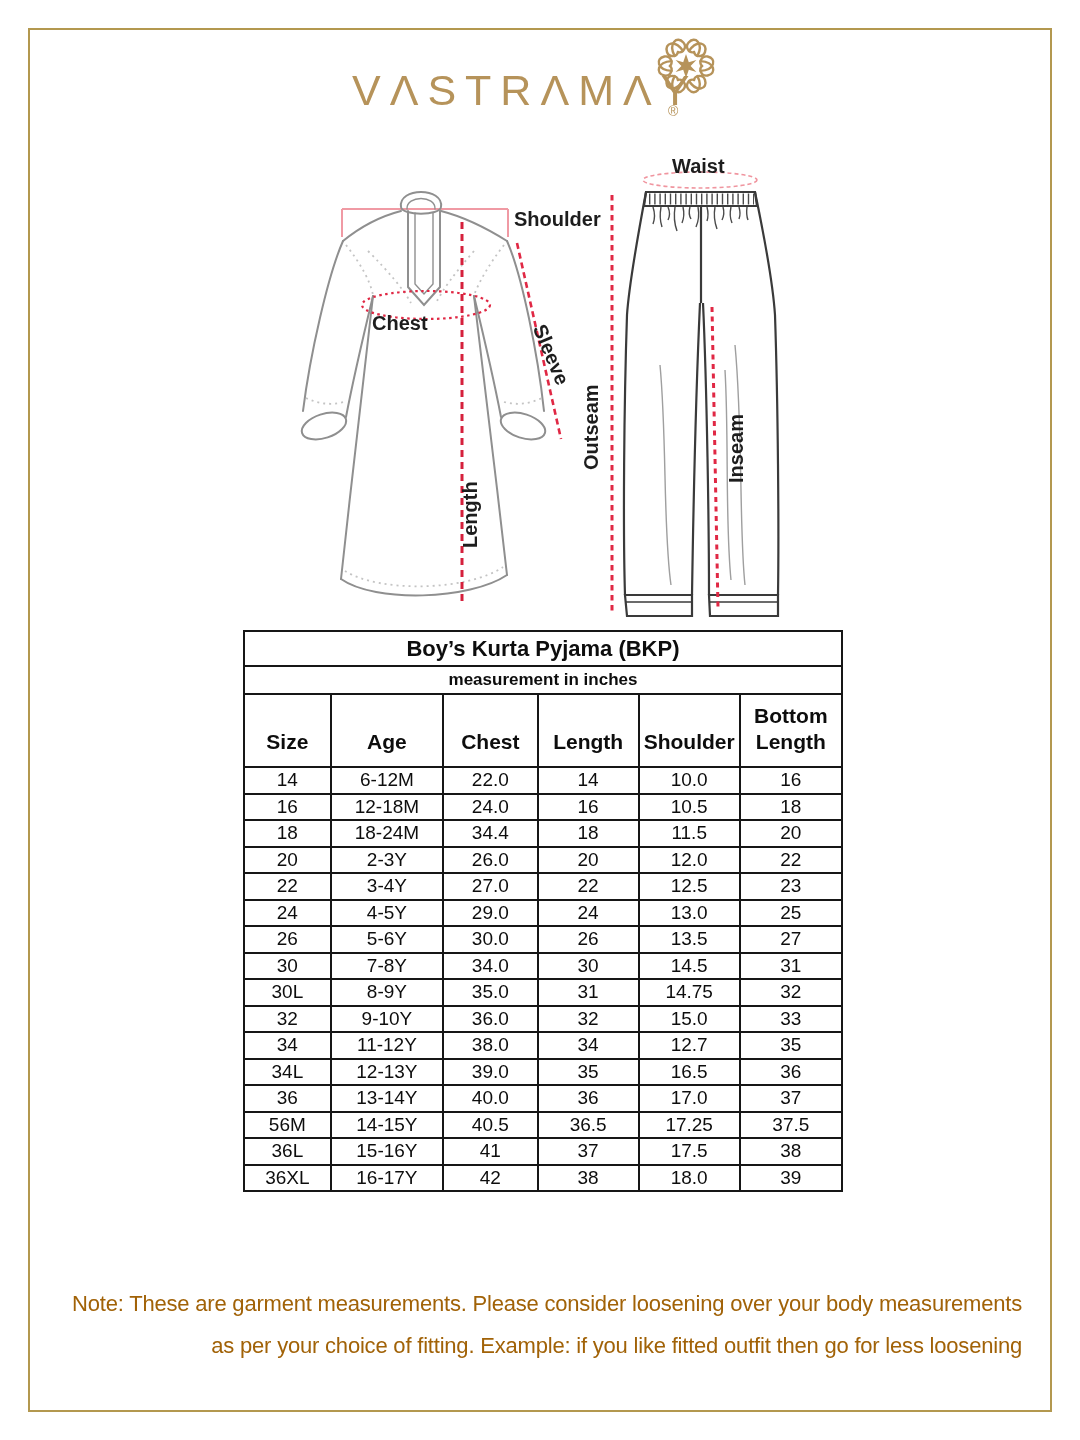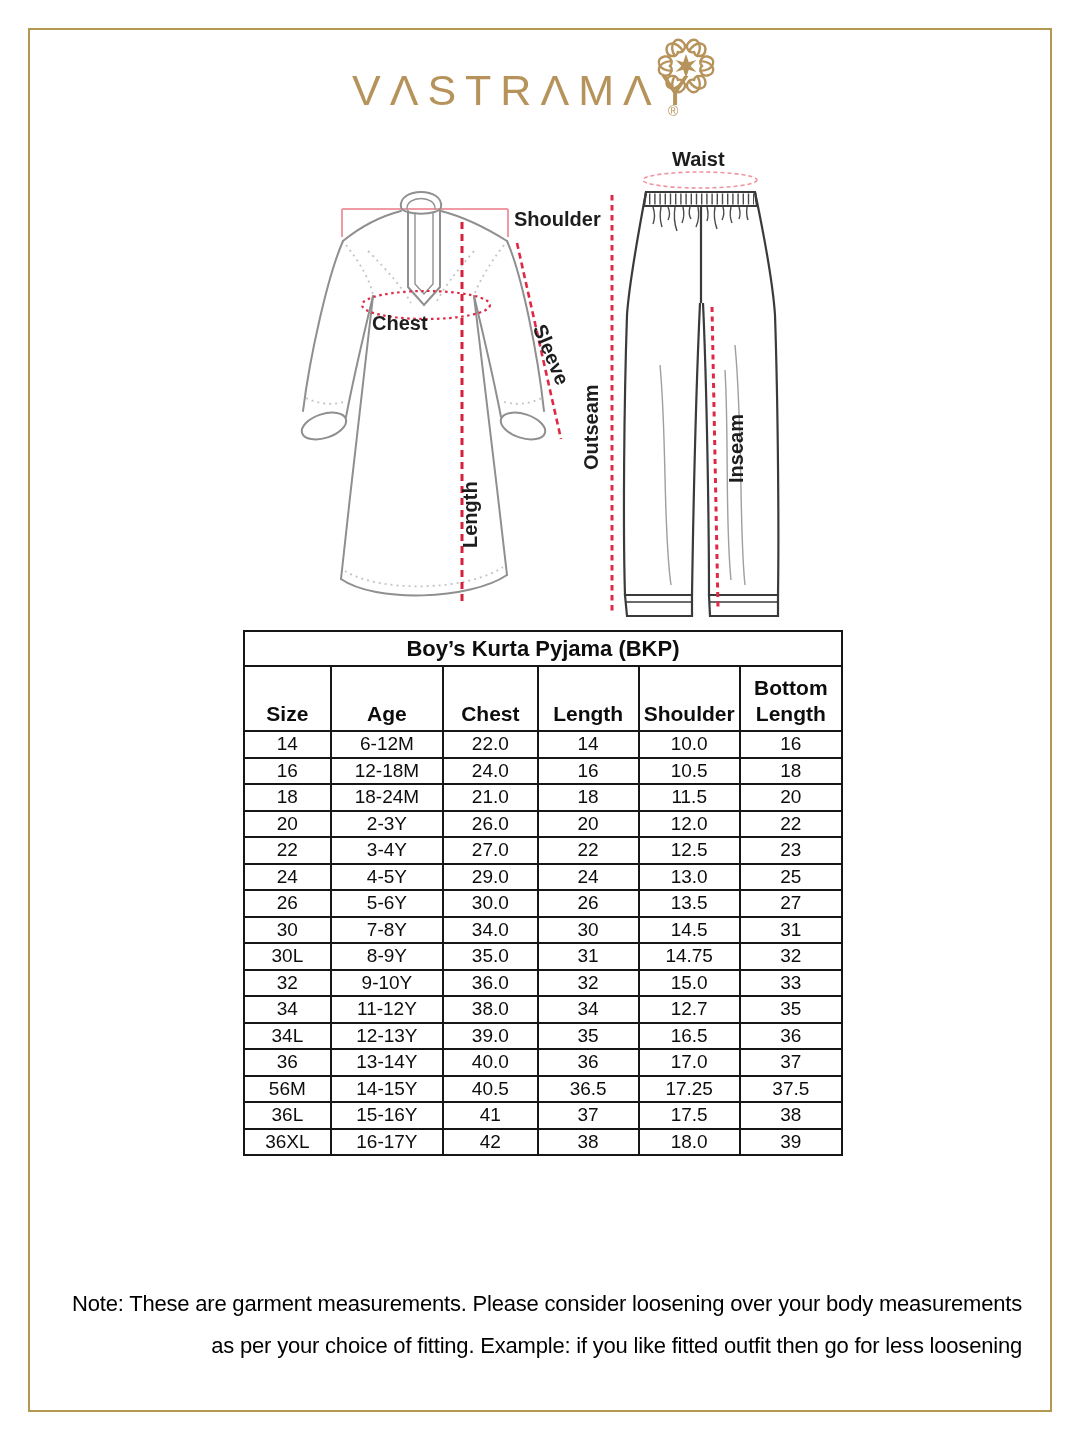--- a/index.html
+++ b/index.html
@@ -14,25 +14,25 @@
   .dlabel{position:absolute;font-size:20px;font-weight:700;color:#1d1d1d;white-space:nowrap;}
   .rot-ccw{transform-origin:0 0;transform:rotate(-90deg);}
   .rot-sleeve{transform-origin:0 0;transform:rotate(67deg);}
   table.size-chart{position:absolute;left:243px;top:630px;width:600px;border-collapse:collapse;
         table-layout:fixed;background:#fff;}
   table.size-chart td,table.size-chart th{border:2px solid #161616;text-align:center;
         padding:0;font-size:19px;font-weight:400;color:#0d0d0d;overflow:hidden;}
   table.size-chart .title-cell{font-size:22px;font-weight:700;height:33px;}
   table.size-chart .subtitle-cell{font-size:17px;font-weight:700;height:26px;}
   table.size-chart th{font-size:21px;font-weight:700;height:60px;vertical-align:bottom;
-        padding-bottom:3px;line-height:1.25;margin-top:26px;}
+        padding-bottom:11px;line-height:1.25;margin-top:26px;}
   table.size-chart tbody td{height:24.5px;}
   td.b{font-weight:700;}
   .note{position:absolute;left:50px;right:58px;top:1283px;text-align:right;
-        font-size:22px;line-height:42px;color:#000000;letter-spacing:-0.2px;}
+        font-size:22px;line-height:42px;color:#a16207;letter-spacing:-0.2px;}
 </style>
 </head>
 <body>
 
 <div class="page">
 
   <div class="gold-frame"></div>
 
   <div class="brand">VΛSTRΛMΛY</div>
   <div class="regmark">®</div>
@@ -130,38 +130,41 @@
       <path d="M160,205 C168,290 164,390 170,445"></path>
       <path d="M150,230 C154,300 150,380 156,440"></path>
     </g>
     <path d="M137,167 L143,468" stroke="#e02844" stroke-width="3" stroke-dasharray="5 4.5" fill="none"></path>
   </svg>
 
   <div class="dlabel" style="left:514px;top:208px">Shoulder</div>
   <div class="dlabel" style="left:372px;top:312px">Chest</div>
   <div class="dlabel rot-sleeve" style="left:549px;top:321px">Sleeve</div>
   <div class="dlabel rot-ccw" style="left:459px;top:548px">Length</div>
-  <div class="dlabel" style="left:672px;top:148px">Waist</div>
+  <div class="dlabel" style="left:672px;top:155px">Waist</div>
   <div class="dlabel rot-ccw" style="left:580px;top:470px">Outseam</div>
   <div class="dlabel rot-ccw" style="left:725px;top:483px">Inseam</div>
 
   <table class="size-chart">
     <colgroup>
       <col style="width:14.5%">
         <col style="width:18.8%">
         <col style="width:15.8%">
       <col style="width:16.9%">
         <col style="width:16.9%">
         <col style="width:17.1%">
     </colgroup>
     <thead>
       <tr>
         <td class="title-cell" colspan="6">Boy’s Kurta Pyjama (BKP)</td>
       </tr>
       <tr>
+        <td class="subtitle-cell" colspan="6">measurement in inches</td>
+      </tr>
+      <tr>
         <th>Size</th>
         <th>Age</th>
         <th>Chest</th>
         <th>Length</th>
         <th>Shoulder</th>
         <th>Bottom Length</th>
       </tr>
     </thead>
     <tbody>
         <tr>
@@ -176,21 +179,21 @@
           <td class="b">16</td>
           <td class="b">12-18M</td>
           <td class="b">24.0</td>
           <td class="b">16</td>
           <td class="b">10.5</td>
           <td class="b">18</td>
         </tr>
         <tr>
           <td class="b">18</td>
           <td class="b">18-24M</td>
-          <td class="b">21.0</td>
+          <td class="b">34.4</td>
           <td class="b">18</td>
           <td class="b">11.5</td>
           <td>20</td>
         </tr>
         <tr>
           <td class="b">20</td>
           <td class="b">2-3Y</td>
           <td class="b">26.0</td>
           <td class="b">20</td>
           <td class="b">12.0</td>

